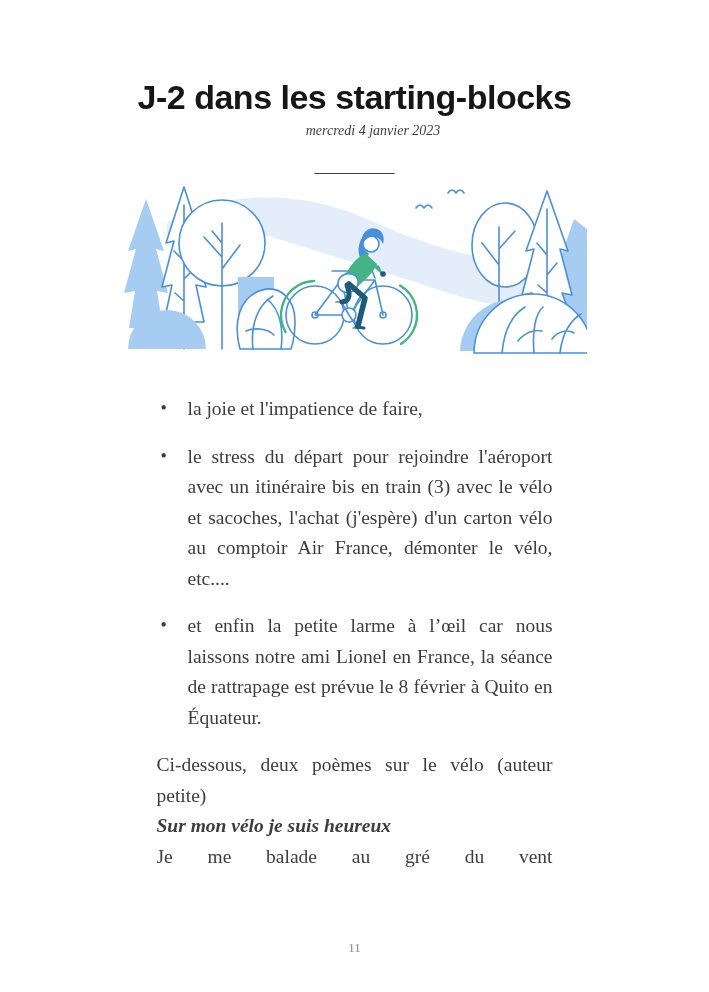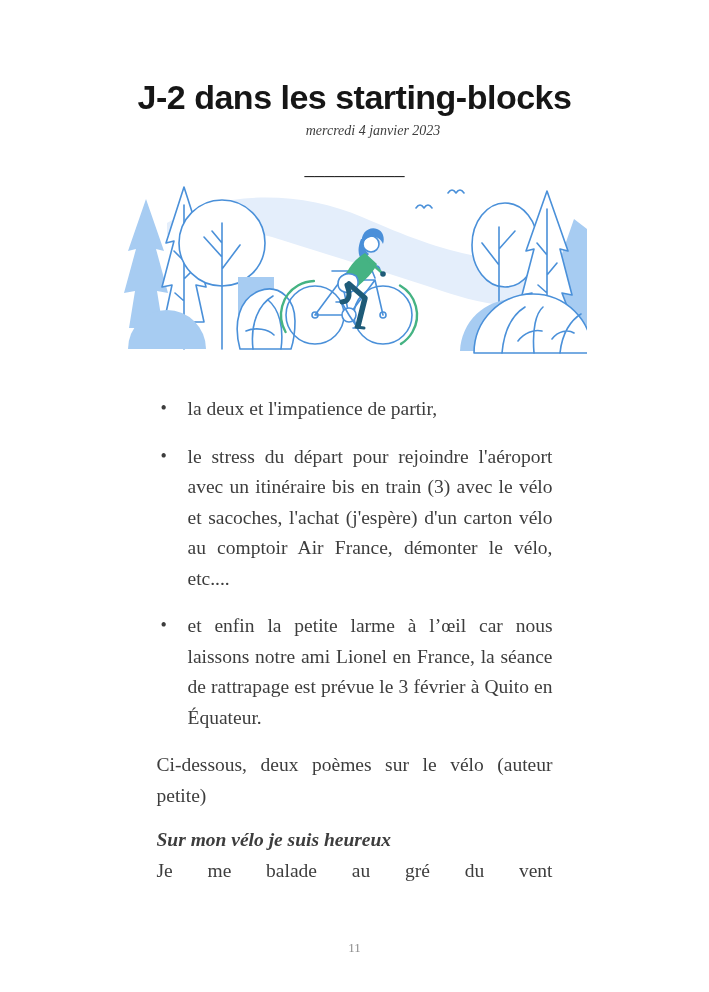--- a/index.html
+++ b/index.html
@@ -24,21 +24,21 @@
   .date {
     margin-top:7px;
     font-style:italic;
     font-size:14px;
     color:var(--text);
     padding-left:37px;
   }
   .separator {
     margin-top:18px;
     text-align:center;
-    font-size:20px;
+    font-size:16px;
     line-height:20px;
     color:var(--title);
     letter-spacing:0px;
   }
   .illustration-wrap {
     margin-top:4px;
     display:flex;
     justify-content:center;
   }
   
@@ -57,21 +57,20 @@
     padding:0 104px;
     font-size:19.5px;
     line-height:30.5px;
     text-align:justify;
   }
   .para { margin:0; }
   .bullet-item { position:relative; padding-left:31px; margin-top:17px; }
   .bullet-glyph { position:absolute; left:4px; top:-1px; font-size:18px; }
   .paragraph { margin-top:17px; }
   .poem-title {
-    margin-top:14px;
     font-weight:700;
     font-style:italic;
     text-align:left;
   }
   .poem-line {
     text-align:justify;
     text-align-last:justify;
   }
   .footer {
     position:absolute;
@@ -151,31 +150,31 @@
         <path class="d" stroke-width="5.5" d="M227 103 L243 117 L236 145"></path>
         <path class="d" stroke-width="3" d="M234 146 L242 147"></path>
       </g>
     </svg>
   </div>
 
   <div class="content">
 
     <div class="bullet-item">
       <span class="bullet-glyph">•</span>
-      <div class="bullet-text">la deux et l'impatience de partir,</div>
+      <div class="bullet-text">la joie et l'impatience de faire,</div>
     </div>
 
     <div class="bullet-item">
       <span class="bullet-glyph">•</span>
       <div class="bullet-text">le stress du départ pour rejoindre l'aéroport avec un itinéraire bis en train (3) avec le vélo et sacoches, l'achat (j'espère) d'un carton vélo au comptoir Air France, démonter le vélo, etc....</div>
     </div>
 
     <div class="bullet-item">
       <span class="bullet-glyph">•</span>
-      <div class="bullet-text">et enfin la petite larme à l’œil car nous laissons notre ami Lionel en France, la séance de rattrapage est prévue le 3 février à Quito en Équateur.</div>
+      <div class="bullet-text">et enfin la petite larme à l’œil car nous laissons notre ami Lionel en France, la séance de rattrapage est prévue le 8 février à Quito en Équateur.</div>
     </div>
 
     <div class="paragraph">Ci-dessous, deux poèmes sur le vélo (auteur petite)</div>
 
     <div class="poem-title">Sur mon vélo je suis heureux</div>
     <div class="poem-line">Je me balade au gré du vent</div>
   </div>
 
   <div class="footer">11</div>
 

